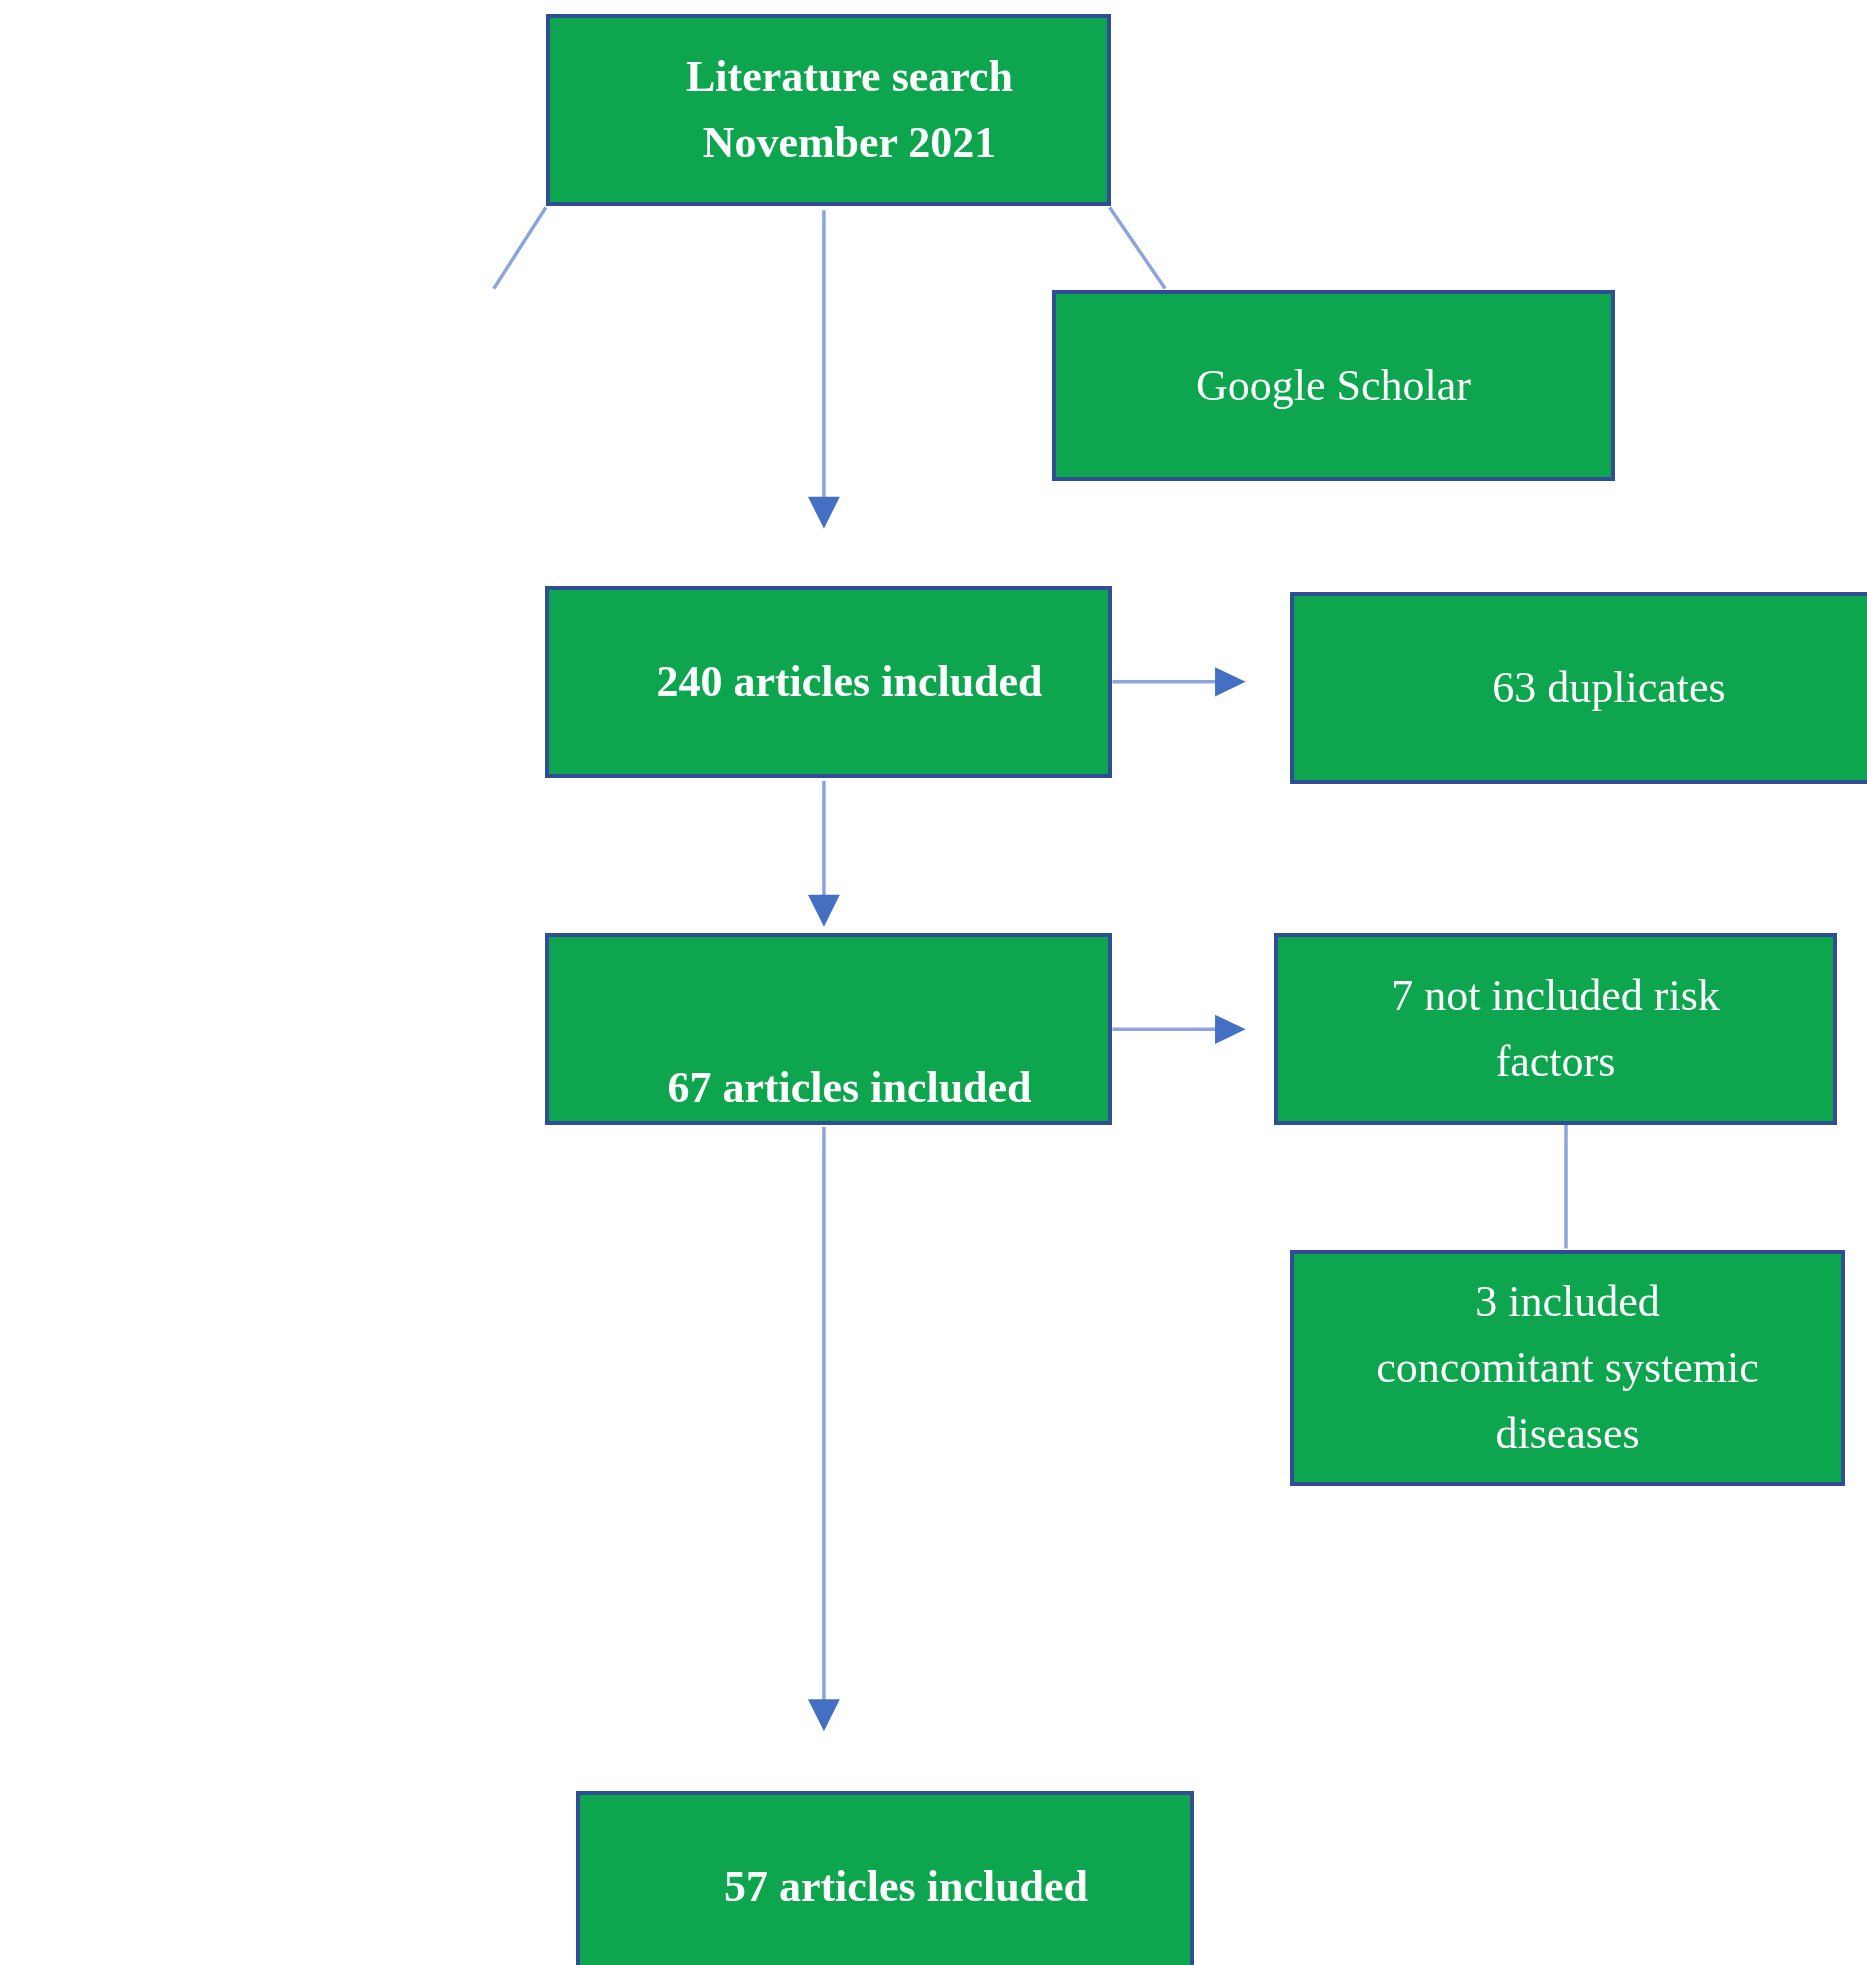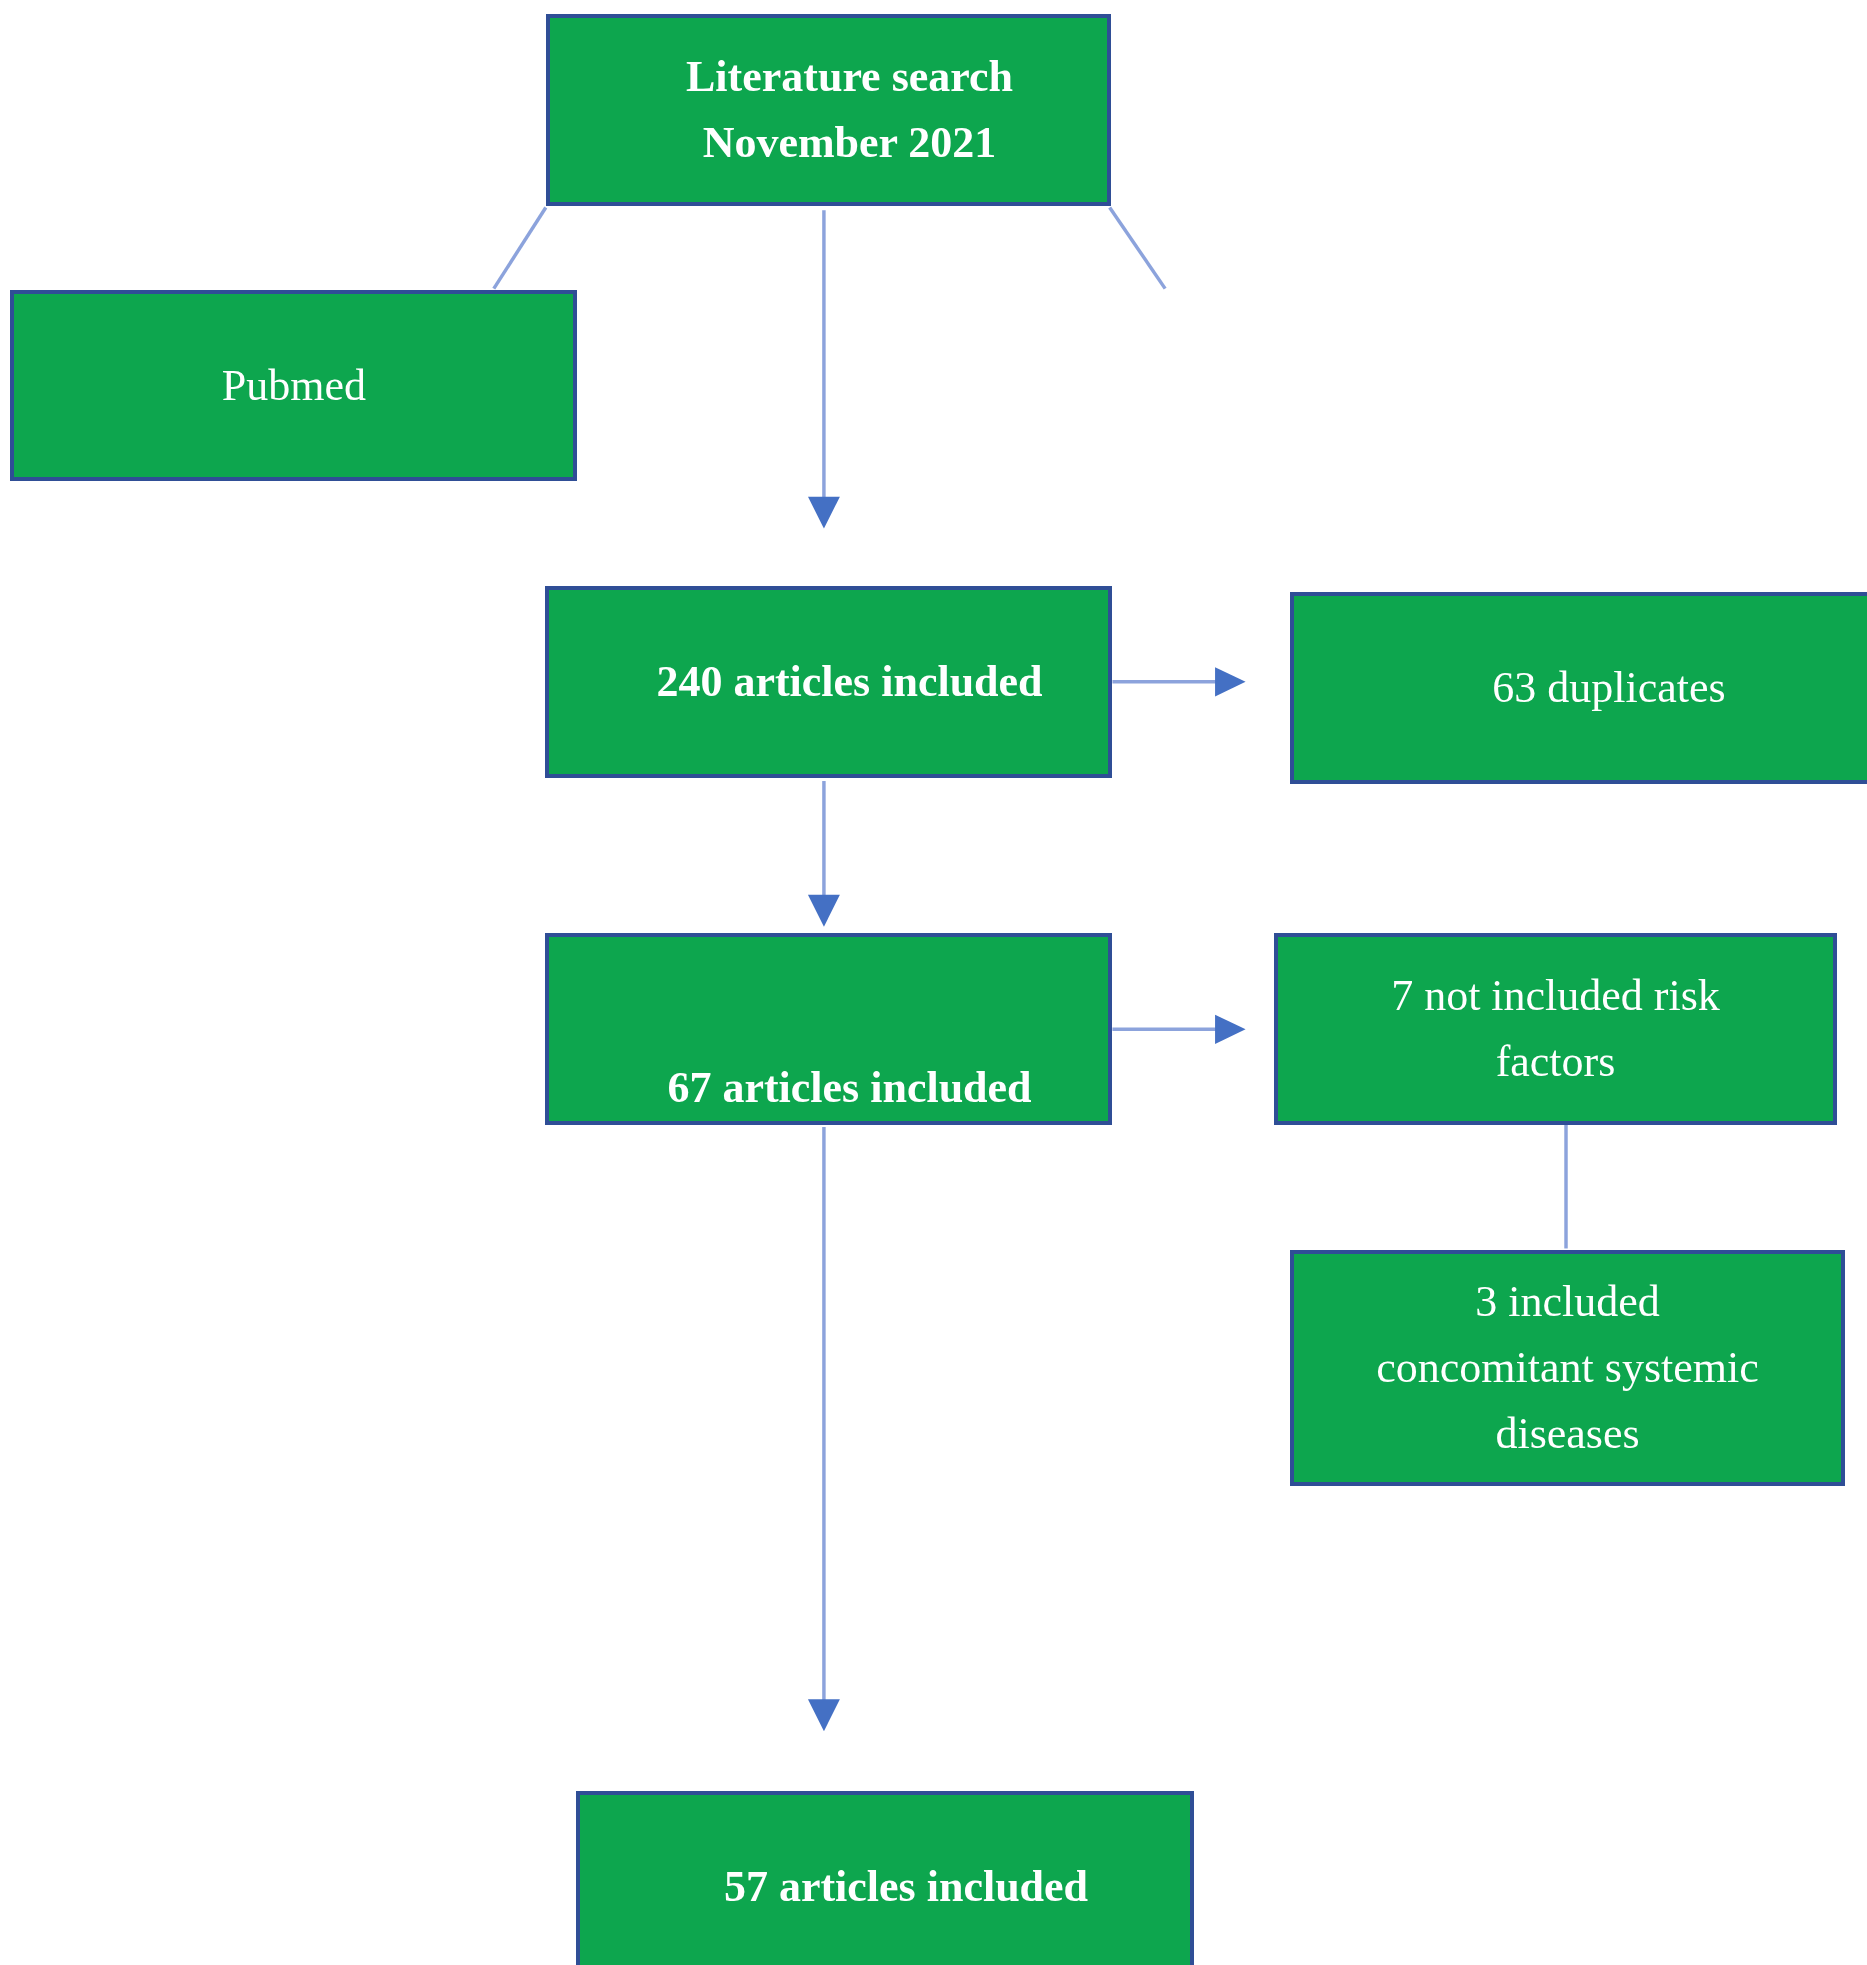--- a/index.html
+++ b/index.html
@@ -80,24 +80,24 @@
 
     <line class="edge" x1="1188" y1="1625" x2="1188" y2="2452"></line>
     <polygon class="head" points="1165,2450 1211,2450 1188,2496"></polygon>
   </svg>
 
   <div class="box bold" id="n-title">
     <span class="lbl">Literature search
 November 2021</span>
   </div>
 
-  <div class="box" id="n-pubmed">
-    <span class="lbl">Pubmed</span>
+
+  <div class="box" id="n-google">
+    <span class="lbl">Google Scholar</span>
   </div>
-
 
   <div class="box bold" id="n-130">
     <span class="lbl">240 articles included</span>
   </div>
 
   <div class="box" id="n-63">
     <span class="lbl">63 duplicates</span>
   </div>
 
   <div class="box bold" id="n-67">

